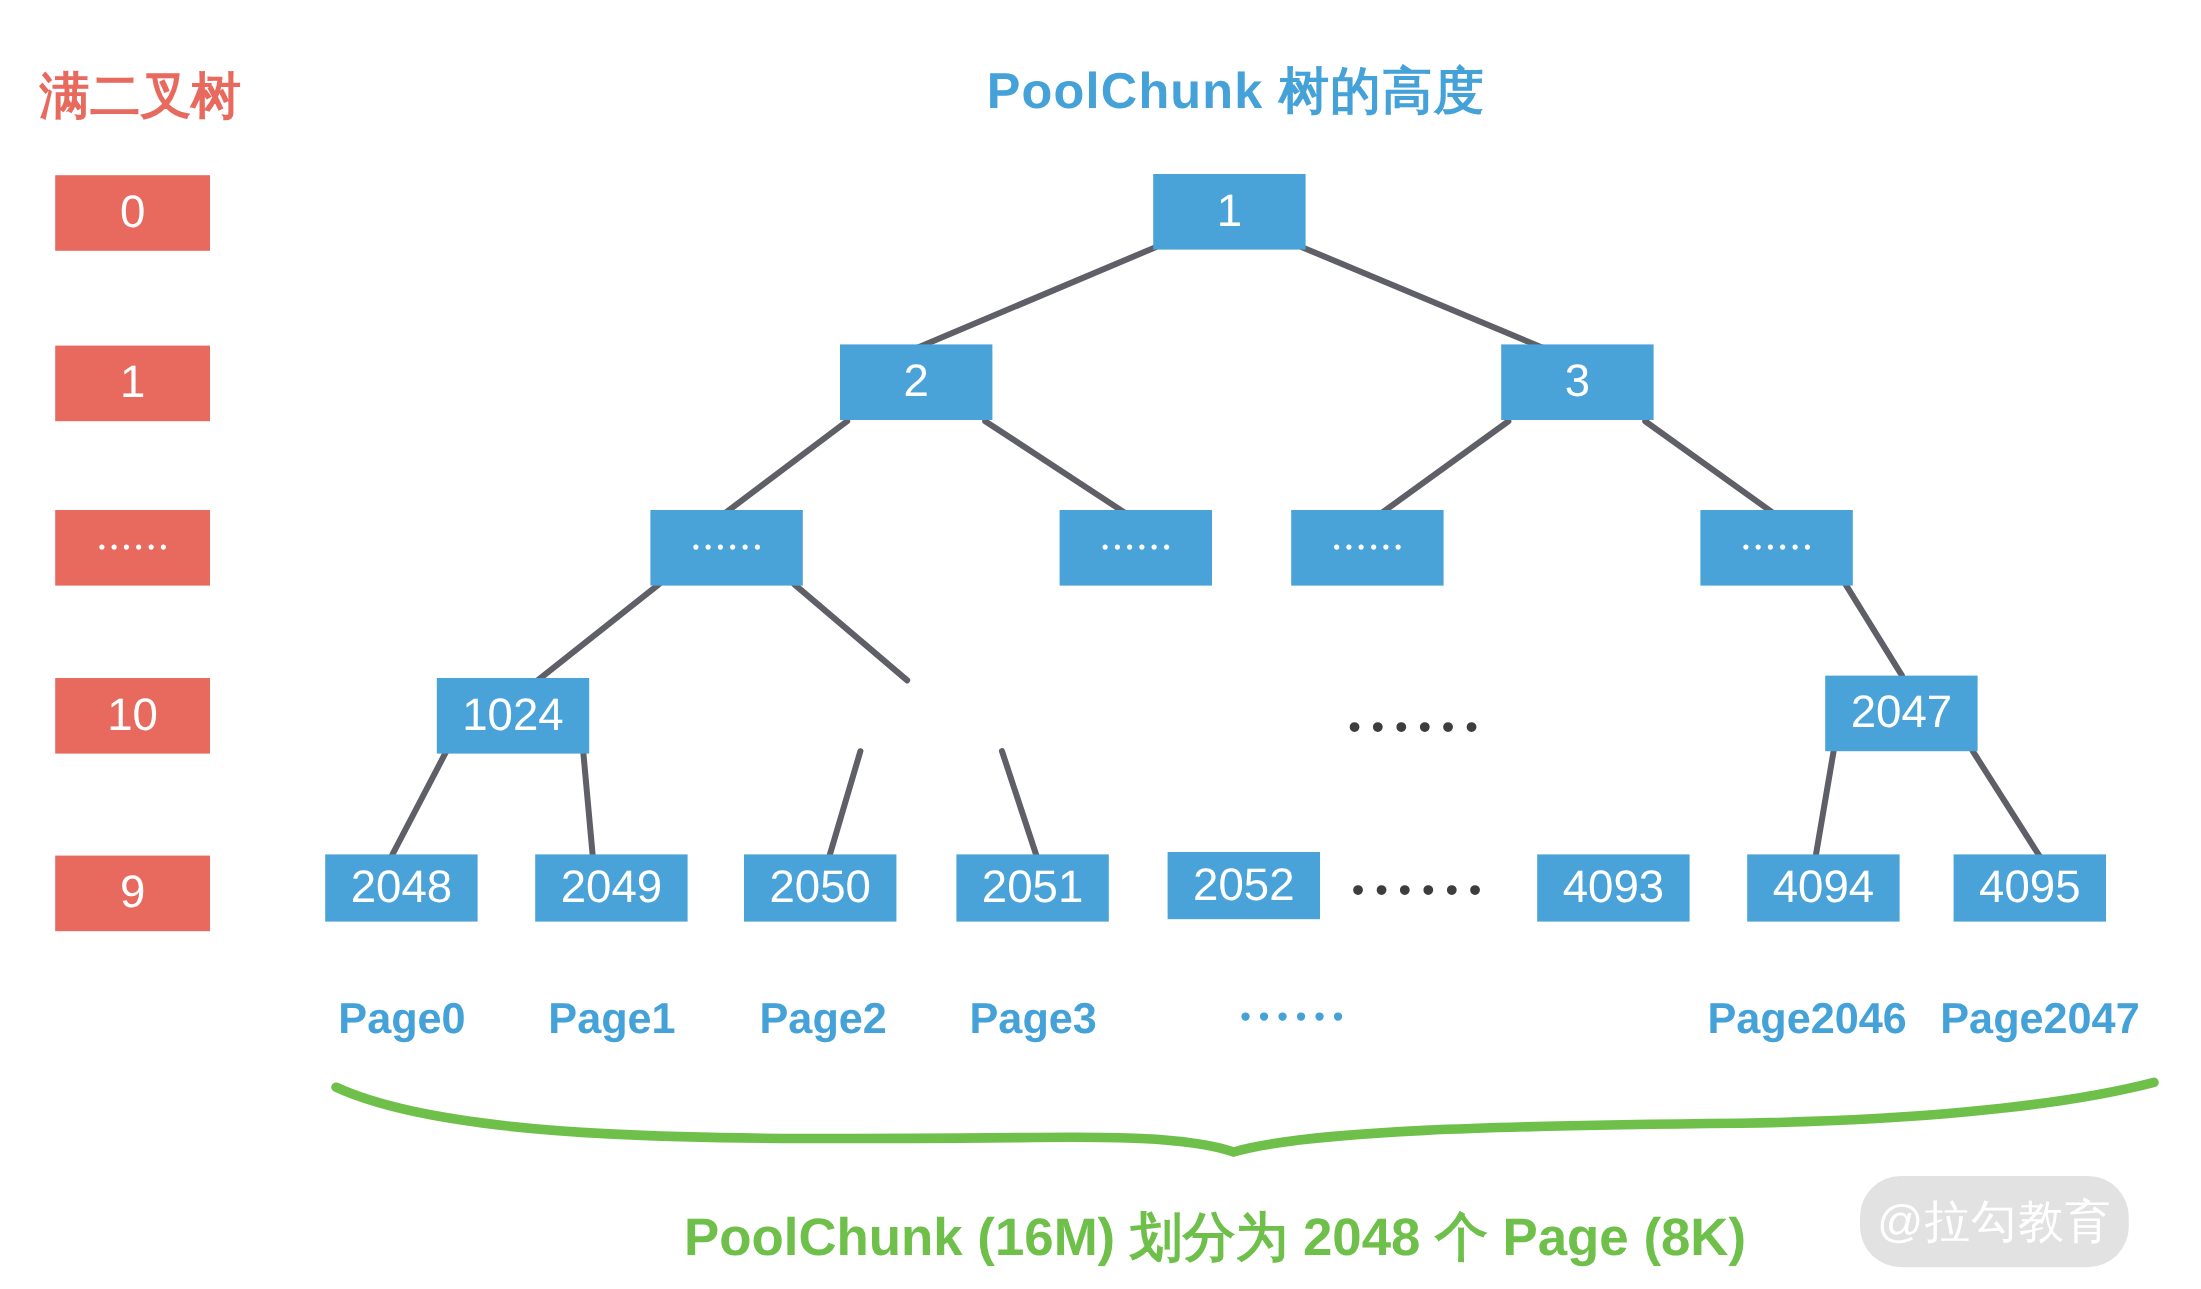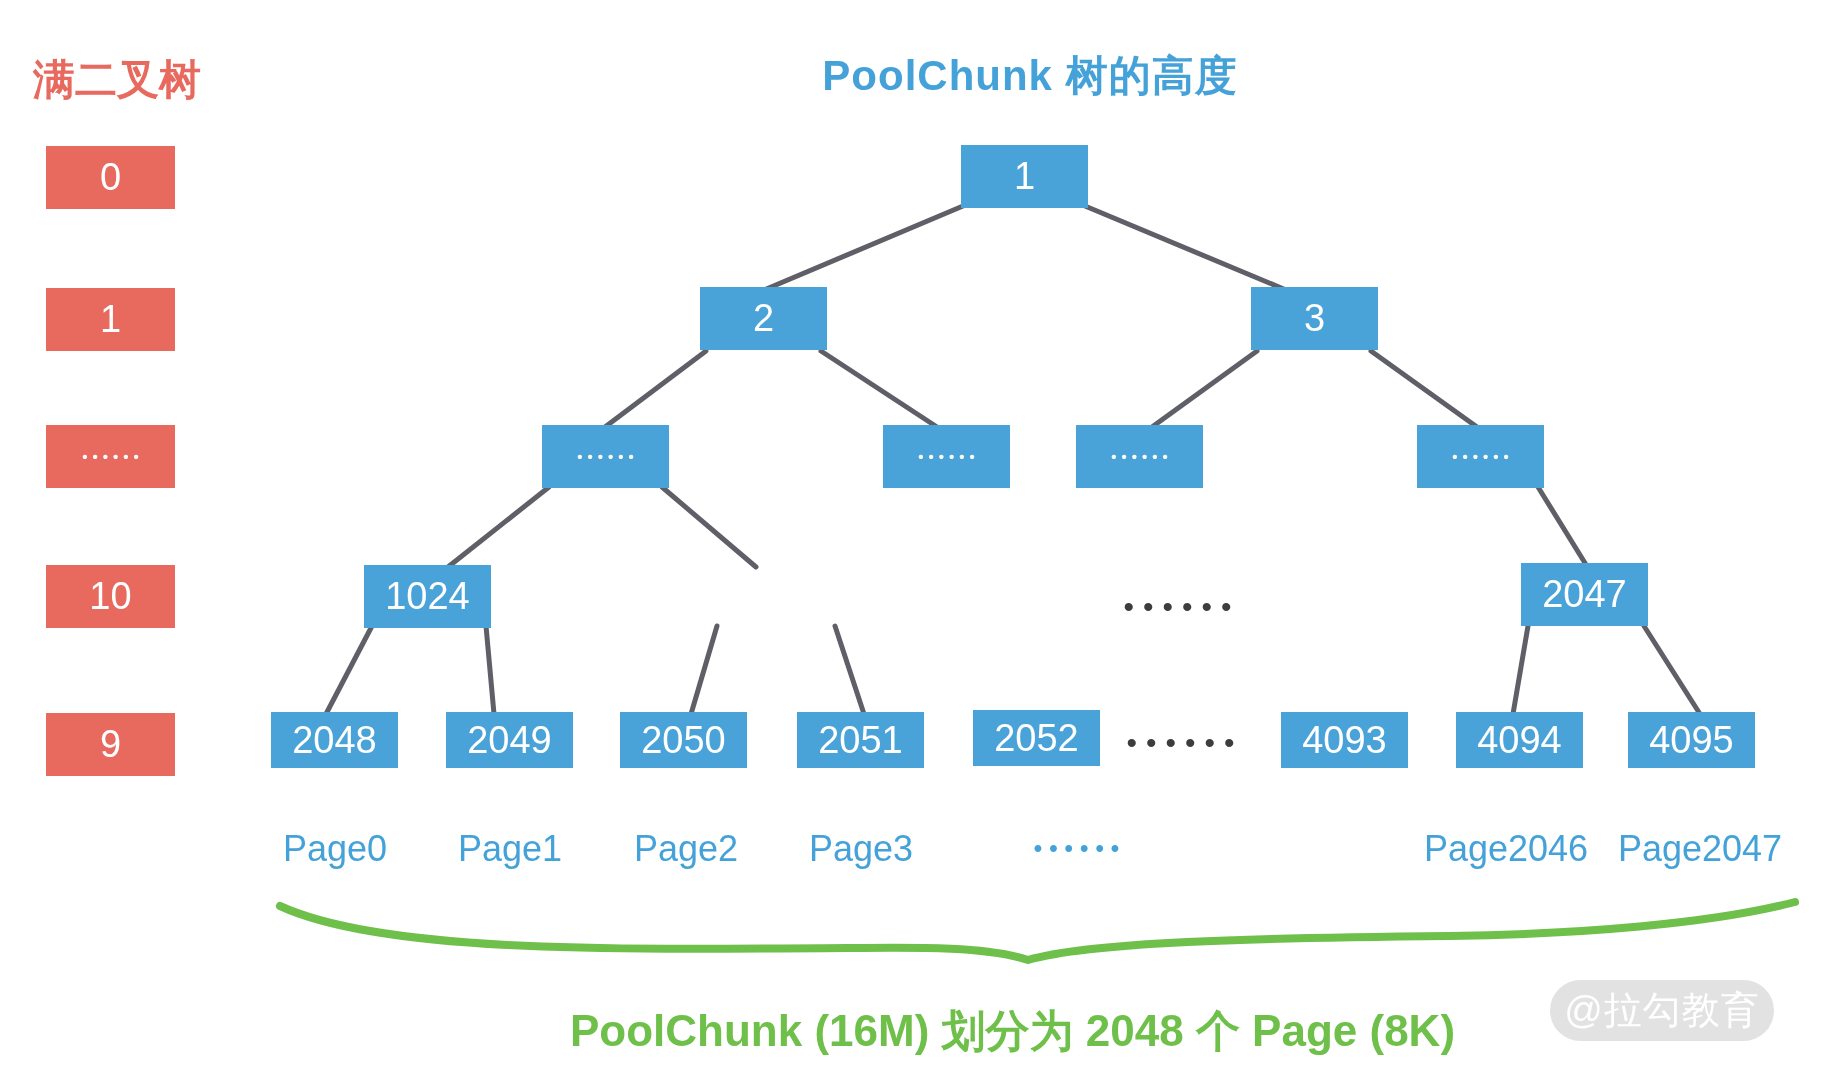--- a/index.html
+++ b/index.html
@@ -22,32 +22,32 @@
   .red{background:#E86A5E;width:129px;height:63px;left:46px;}
   .blue{background:#4AA3D8;width:127px;height:63px;}
   .leaf{height:56px;}
   .dots{font-size:15px;letter-spacing:5px;font-weight:bold;text-indent:5px;}
   .gap-dots{
     position:absolute;color:#3D3D3D;font-size:30px;letter-spacing:9px;
     display:flex;align-items:center;justify-content:center;width:170px;height:30px;
   }
   .page-label{
     position:absolute;width:200px;text-align:center;top:828px;
-    color:#45A2D9;font-size:36px;font-weight:400;
+    color:#45A2D9;font-size:36px;font-weight:700;
   }
   .page-dots{
     position:absolute;color:#45A2D9;font-size:24px;letter-spacing:7px;font-weight:bold;
     width:160px;text-align:center;
   }
   .caption{
     position:absolute;left:570px;top:1002px;width:1000px;text-align:left;
     color:#6FC04A;font-size:44px;font-weight:600;
   }
   .watermark{
-    position:absolute;left:1550px;top:980px;width:224px;height:61px;border-radius:34px;
+    position:absolute;left:1550px;top:980px;width:224px;height:76px;border-radius:34px;
     background:#E2E2E2;display:flex;align-items:center;justify-content:center;
     color:#ffffff;font-size:38px;font-weight:500;letter-spacing:1px;
   }
 </style>
 </head>
 <body>
 
 <div class="canvas">
 
   <svg class="edges" viewBox="0 0 1834 1074" xmlns="http://www.w3.org/2000/svg">

